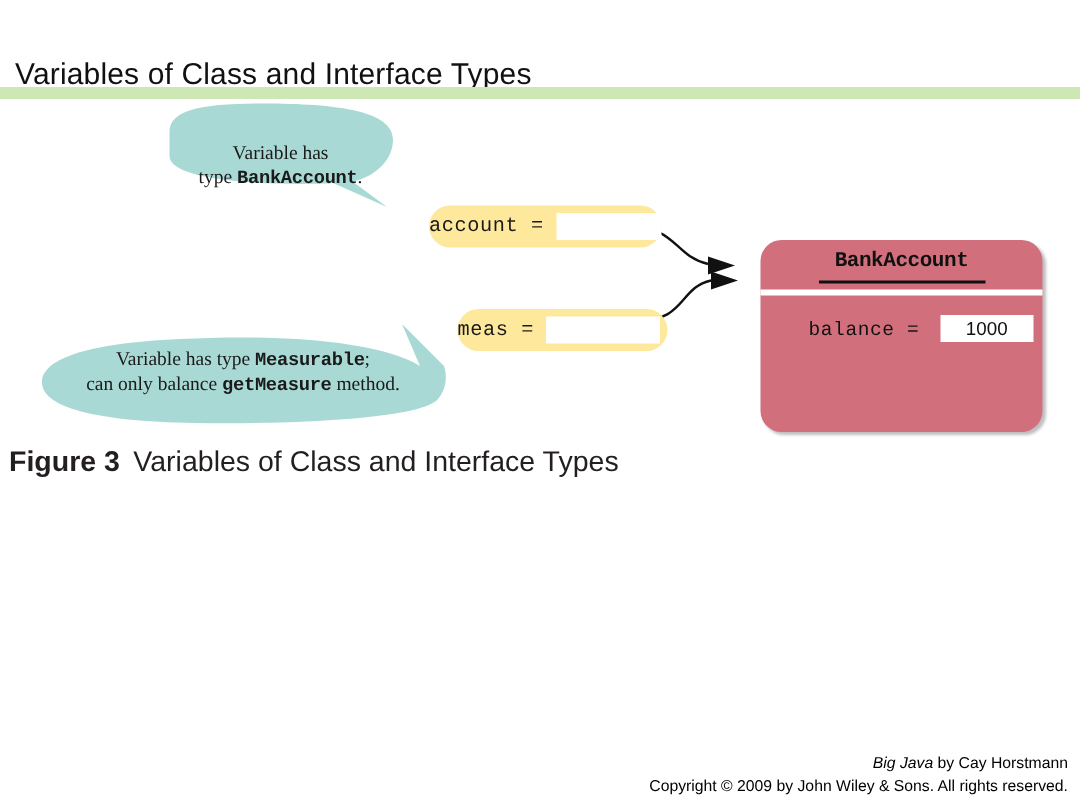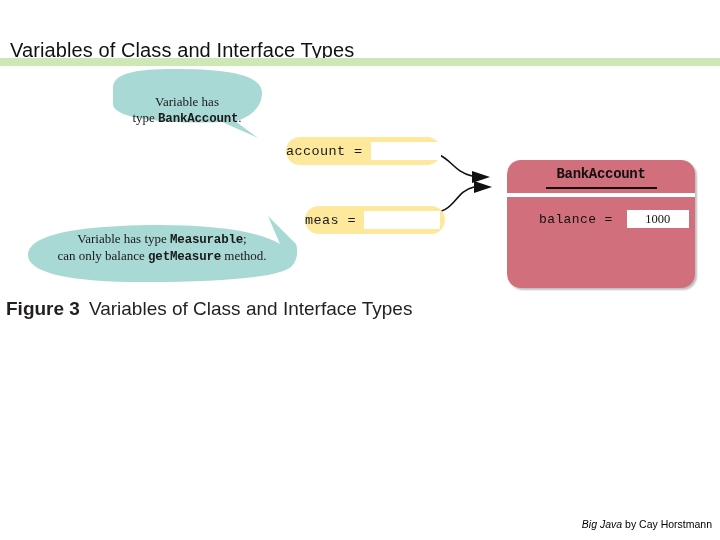--- a/index.html
+++ b/index.html
@@ -162,21 +162,21 @@
     letter-spacing: 0.4px;
     white-space: nowrap;
     margin-left: 16px;
   }
   #field-value {
     background: #ffffff;
     width: 62px;
     height: 18px;
     margin-left: 14px;
     text-align: center;
-    font-family: Liberation Serif, serif;
+    font-family: Liberation Sans, sans-serif;
     font-size: 12.5px;
     color: #111111;
     line-height: 18px;
   }
 
   
   #figure-caption {
     position: absolute;
     left: 6px;
     top: 298px;
@@ -281,13 +281,14 @@
 </div>
 
 <div id="figure-caption">
   <span class="fig-num">Figure 3</span><span class="fig-title">Variables of Class and Interface Types</span>
 </div>
 
 <div id="footer">
   <div>
     <span class="book-title">Big Java</span><span> by Cay Horstmann</span>
   </div>
+  <div>Copyright © 2009 by John Wiley &amp; Sons.  All rights reserved.</div>
 </div>
 
 </body></html>

